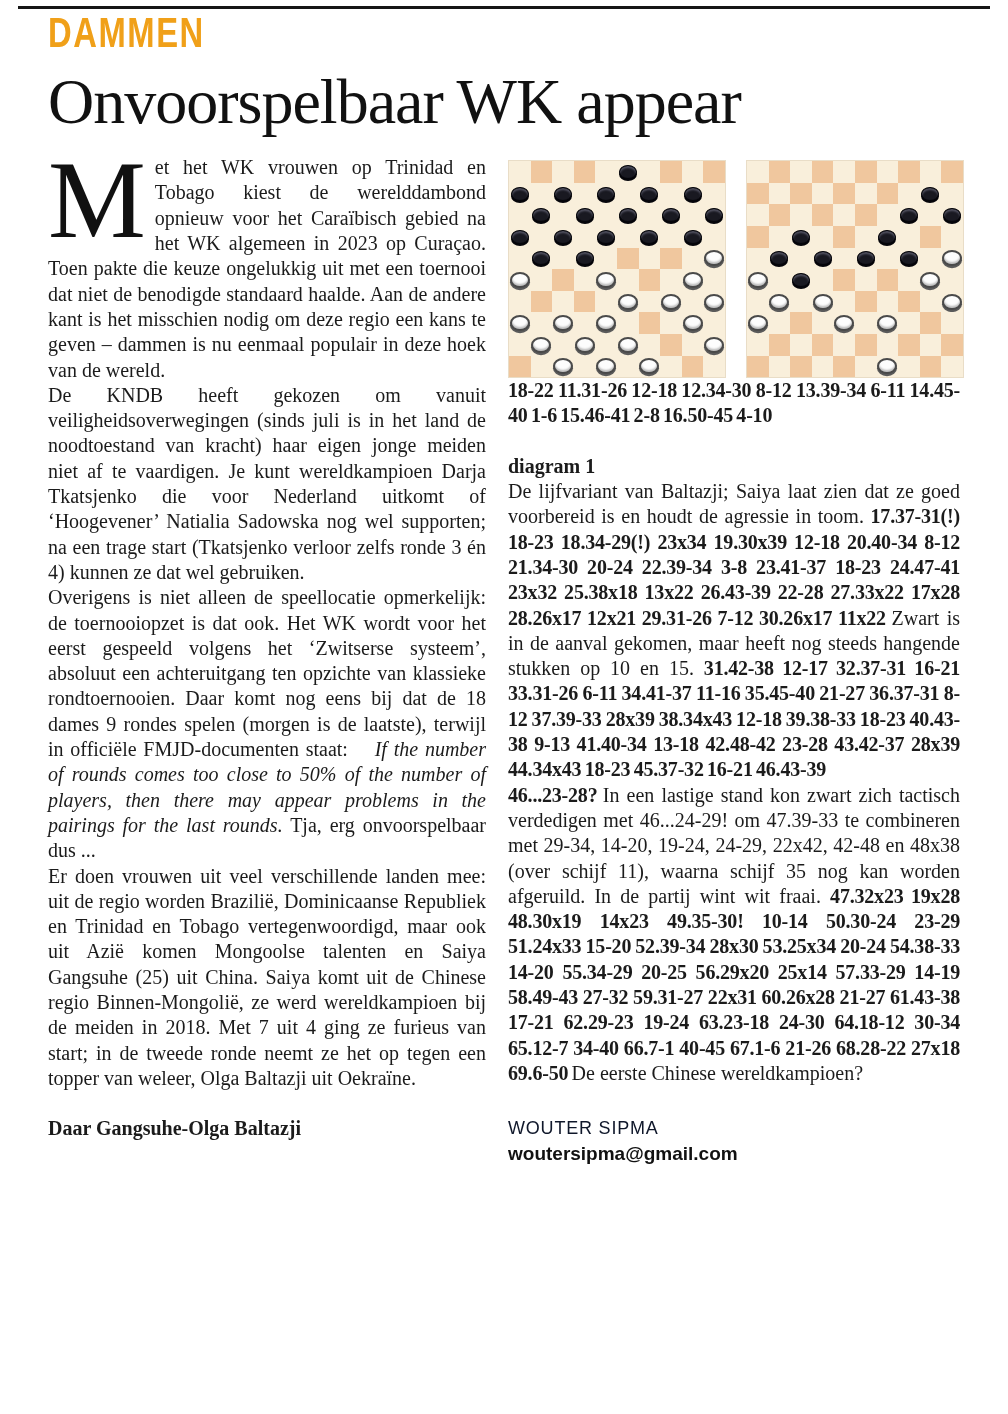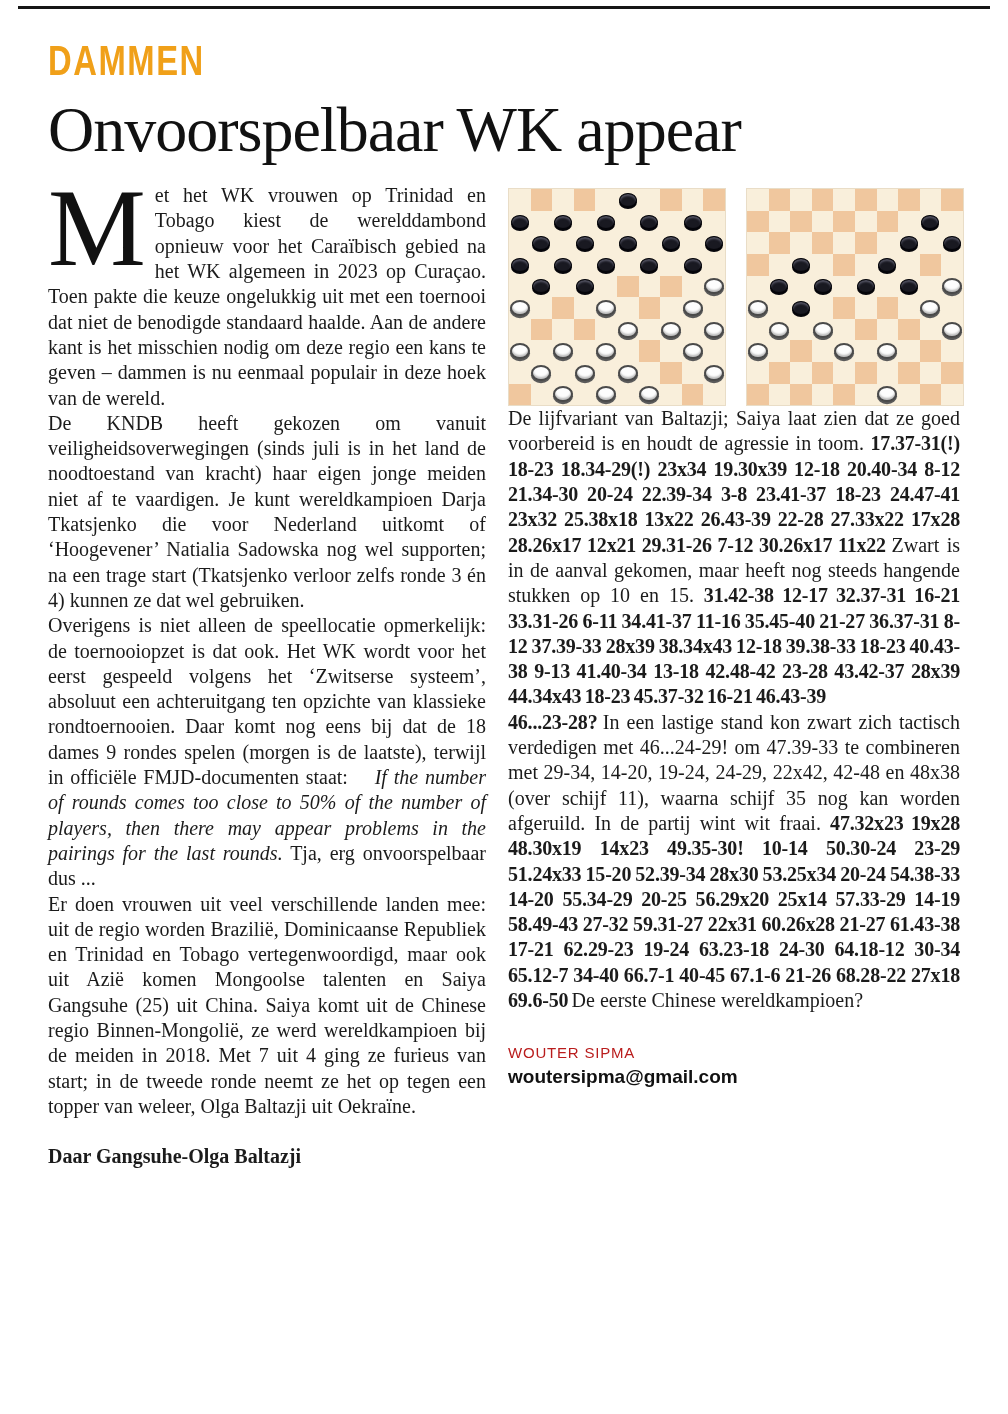--- a/index.html
+++ b/index.html
@@ -1,19 +1,19 @@
 <!DOCTYPE html>
 <html lang="nl"><head>
 <meta charset="utf-8">
 <style>
   html,body{margin:0;padding:0;background:#ffffff;}
   .page{position:relative;width:1008px;height:1414px;background:#fff;overflow:hidden;
         font-family:"Liberation Serif",serif;color:#1b1b1b;}
   .top-rule{position:absolute;top:6px;left:18px;width:972px;height:3px;background:#161616;}
-  .content{position:absolute;top:40px;left:48px;width:912px;}
+  .content{position:absolute;top:12px;left:48px;width:912px;}
   .kicker{font-family:"Liberation Sans",sans-serif;font-weight:bold;font-size:42px;
           line-height:1;color:#f0a019;display:inline-block;transform:scaleX(0.78);
           transform-origin:left center;letter-spacing:2px;}
   h1.title{margin:14px 0 0 0;font-weight:normal;font-size:64px;line-height:1.05;
            letter-spacing:-1px;color:#111;}
   .columns{display:flex;gap:22px;margin-top:20px;}
   .col-left{width:438px;}
   .col-right{width:452px;}
   .body-par{margin:0;font-size:20px;line-height:25.3px;text-align:justify;}
   .body-par .i{font-style:italic;margin-left:20px;}
@@ -25,21 +25,21 @@
          grid-template-rows:repeat(10,21.6px);border:1px solid #e9ddc7;box-sizing:content-box;}
   .sq{display:flex;align-items:center;justify-content:center;}
   .sq.light{background:#f9efdb;}
   .sq.dark{background:#f0c79e;}
   .piece{width:16px;height:12px;border-radius:50%;}
   .piece.white{background:#fdfdfd;border:2px solid #4a4a4a;
                box-shadow:0 2.2px 0 0 #5a5a5a, inset 0 -2px 2px rgba(0,0,0,0.25);}
   .piece.black{background:#191921;border:1px solid #05050a;
                box-shadow:0 2px 0 0 #05050a, inset 0 2px 2px rgba(130,130,150,0.55);}
   .byline{margin-top:30px;font-family:"Liberation Sans",sans-serif;}
-  .byline .author{font-size:15px;letter-spacing:0.8px;color:#b91c1c;line-height:1.35;}
+  .byline .author{font-size:18px;letter-spacing:0.8px;color:#0f172a;line-height:1.35;}
   .byline .email{font-size:19px;font-weight:bold;color:#111;line-height:1.35;}
 </style>
 </head>
 <body>
 
 <div class="page">
   <div class="top-rule"></div>
   <div class="content">
     <div>
       <span class="kicker">DAMMEN</span>
@@ -366,20 +366,22 @@
               <div class="sq light"></div>
               <div class="sq light">
                 <div class="piece white"></div>
               </div>
               <div class="sq light"></div>
               <div class="sq dark"></div>
               <div class="sq light"></div>
             </div>
         </div>
         <div id="right-flow">
+            <p class="body-par moves">18-22 11.31-26 12-18 12.34-30 8-12 13.39-34 6-11 14.45-40 1-6 15.46-41 2-8 16.50-45 4-10</p>
+            <h3 class="flow-heading">diagram 1</h3>
             <p class="body-par"><span class="n">De lijfvariant van Baltazji; Saiya laat zien dat ze goed voorbereid is en houdt de agressie in toom. </span><span class="b">17.37-31(!) 18-23 18.34-29(!) 23x34 19.30x39 12-18 20.40-34 8-12 21.34-30 20-24 22.39-34 3-8 23.41-37 18-23 24.47-41 23x32 25.38x18 13x22 26.43-39 22-28 27.33x22 17x28 28.26x17 12x21 29.31-26 7-12 30.26x17 11x22 </span><span class="n">Zwart is in de aanval gekomen, maar heeft nog steeds hangende stukken op 10 en 15. </span><span class="b">31.42-38 12-17 32.37-31 16-21 33.31-26 6-11 34.41-37 11-16 35.45-40 21-27 36.37-31 8-12 37.39-33 28x39 38.34x43 12-18 39.38-33 18-23 40.43-38 9-13 41.40-34 13-18 42.48-42 23-28 43.42-37 28x39 44.34x43 18-23 45.37-32 16-21 46.43-39</span></p>
             <p class="body-par"><span class="b">46...23-28? </span><span class="n">In een lastige stand kon zwart zich tactisch verdedigen met 46...24-29! om 47.39-33 te combineren met 29-34, 14-20, 19-24, 24-29, 22x42, 42-48 en 48x38 (over schijf 11), waarna schijf 35 nog kan worden afgeruild. In de partij wint wit fraai. </span><span class="b">47.32x23 19x28 48.30x19 14x23 49.35-30! 10-14 50.30-24 23-29 51.24x33 15-20 52.39-34 28x30 53.25x34 20-24 54.38-33 14-20 55.34-29 20-25 56.29x20 25x14 57.33-29 14-19 58.49-43 27-32 59.31-27 22x31 60.26x28 21-27 61.43-38 17-21 62.29-23 19-24 63.23-18 24-30 64.18-12 30-34 65.12-7 34-40 66.7-1 40-45 67.1-6 21-26 68.28-22 27x18 69.6-50 </span><span class="n">De eerste Chinese wereldkampioen?</span></p>
           </div>
         <div class="byline">
           <div class="author">WOUTER SIPMA</div>
           <div class="email">woutersipma@gmail.com</div>
         </div>
       </div>
     </div>
   </div>

